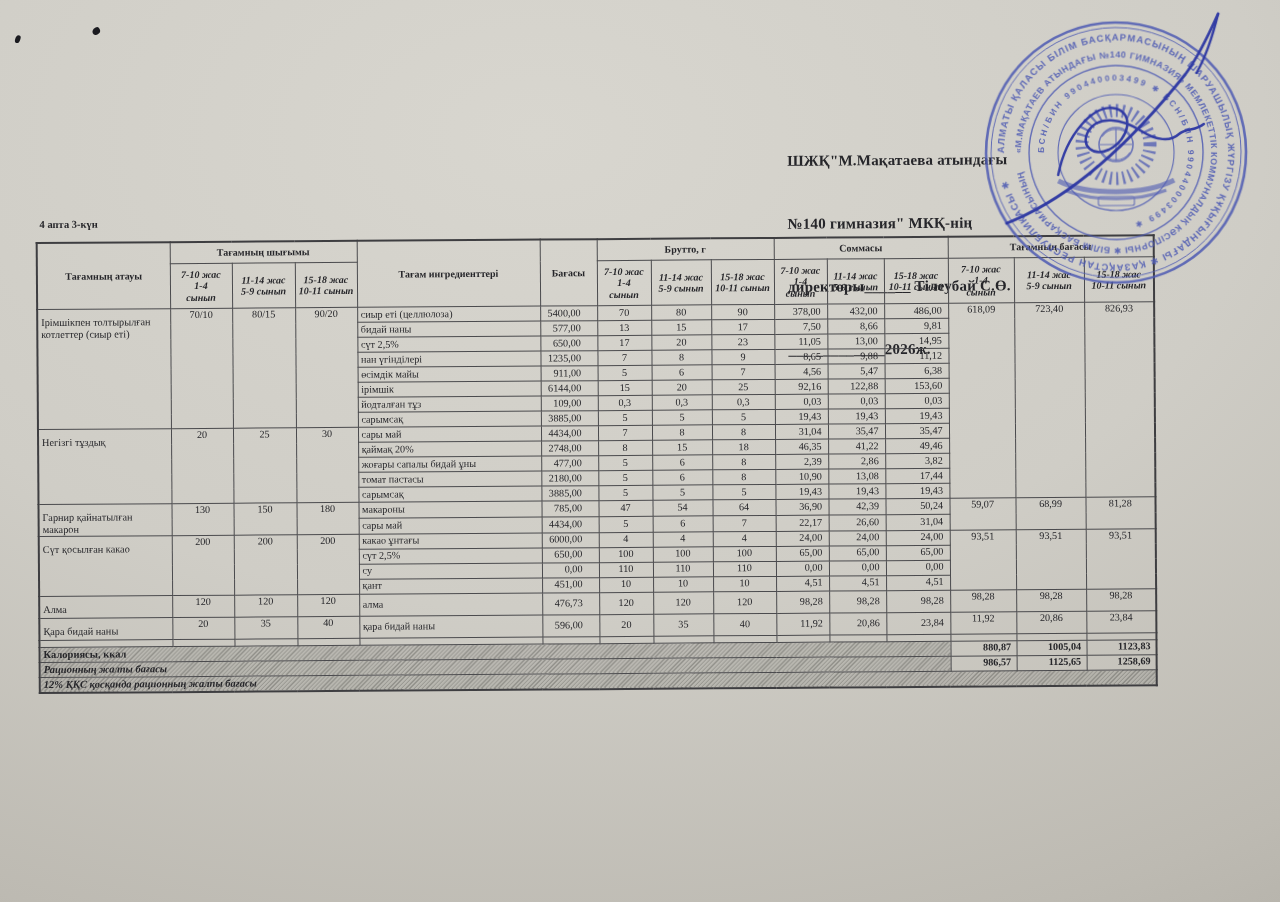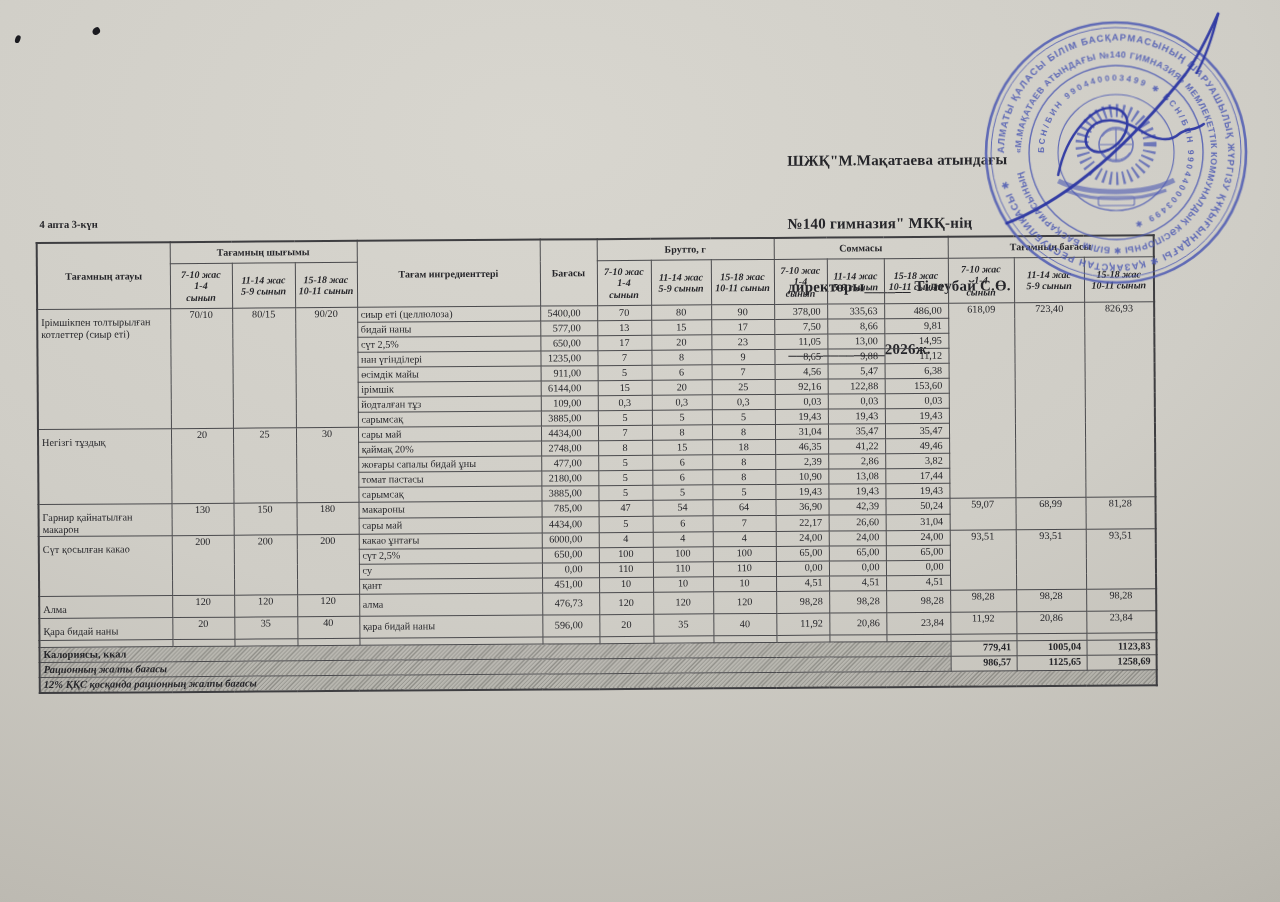--- a/index.html
+++ b/index.html
@@ -141,21 +141,21 @@
           <td class="name-cell" rowspan="8">Ірімшікпен толтырылған котлеттер (сиыр еті)</td>
           <td class="yield-cell" rowspan="8">70/10</td>
           <td class="yield-cell" rowspan="8">80/15</td>
           <td class="yield-cell" rowspan="8">90/20</td>
           <td class="ing">сиыр еті (целлюлоза)</td>
           <td class="price">5400,00</td>
           <td class="brutto">70</td>
           <td class="brutto">80</td>
           <td class="brutto">90</td>
           <td class="sum">378,00</td>
-          <td class="sum">335,63</td>
+          <td class="sum">432,00</td>
           <td class="sum">486,00</td>
           <td class="dish" rowspan="13">618,09</td>
           <td class="dish" rowspan="13">723,40</td>
           <td class="dish" rowspan="13">826,93</td>
         </tr>
         <tr>
           <td class="ing">бидай наны</td>
           <td class="price">577,00</td>
           <td class="brutto">13</td>
           <td class="brutto">15</td>
@@ -398,21 +398,21 @@
           <td></td>
           <td></td>
           <td></td>
           <td></td>
           <td></td>
           <td></td>
           <td></td>
         </tr>
         <tr>
           <td class="f-label hatch" colspan="12">Калориясы, ккал</td>
-          <td class="f-val">779,41</td>
+          <td class="f-val">880,87</td>
           <td class="f-val">1005,04</td>
           <td class="f-val">1123,83</td>
         </tr>
         <tr>
           <td class="f-label hatch f-italic" colspan="12">Рационның жалпы бағасы</td>
           <td class="f-val">986,57</td>
           <td class="f-val">1125,65</td>
           <td class="f-val">1258,69</td>
         </tr>
         <tr>

